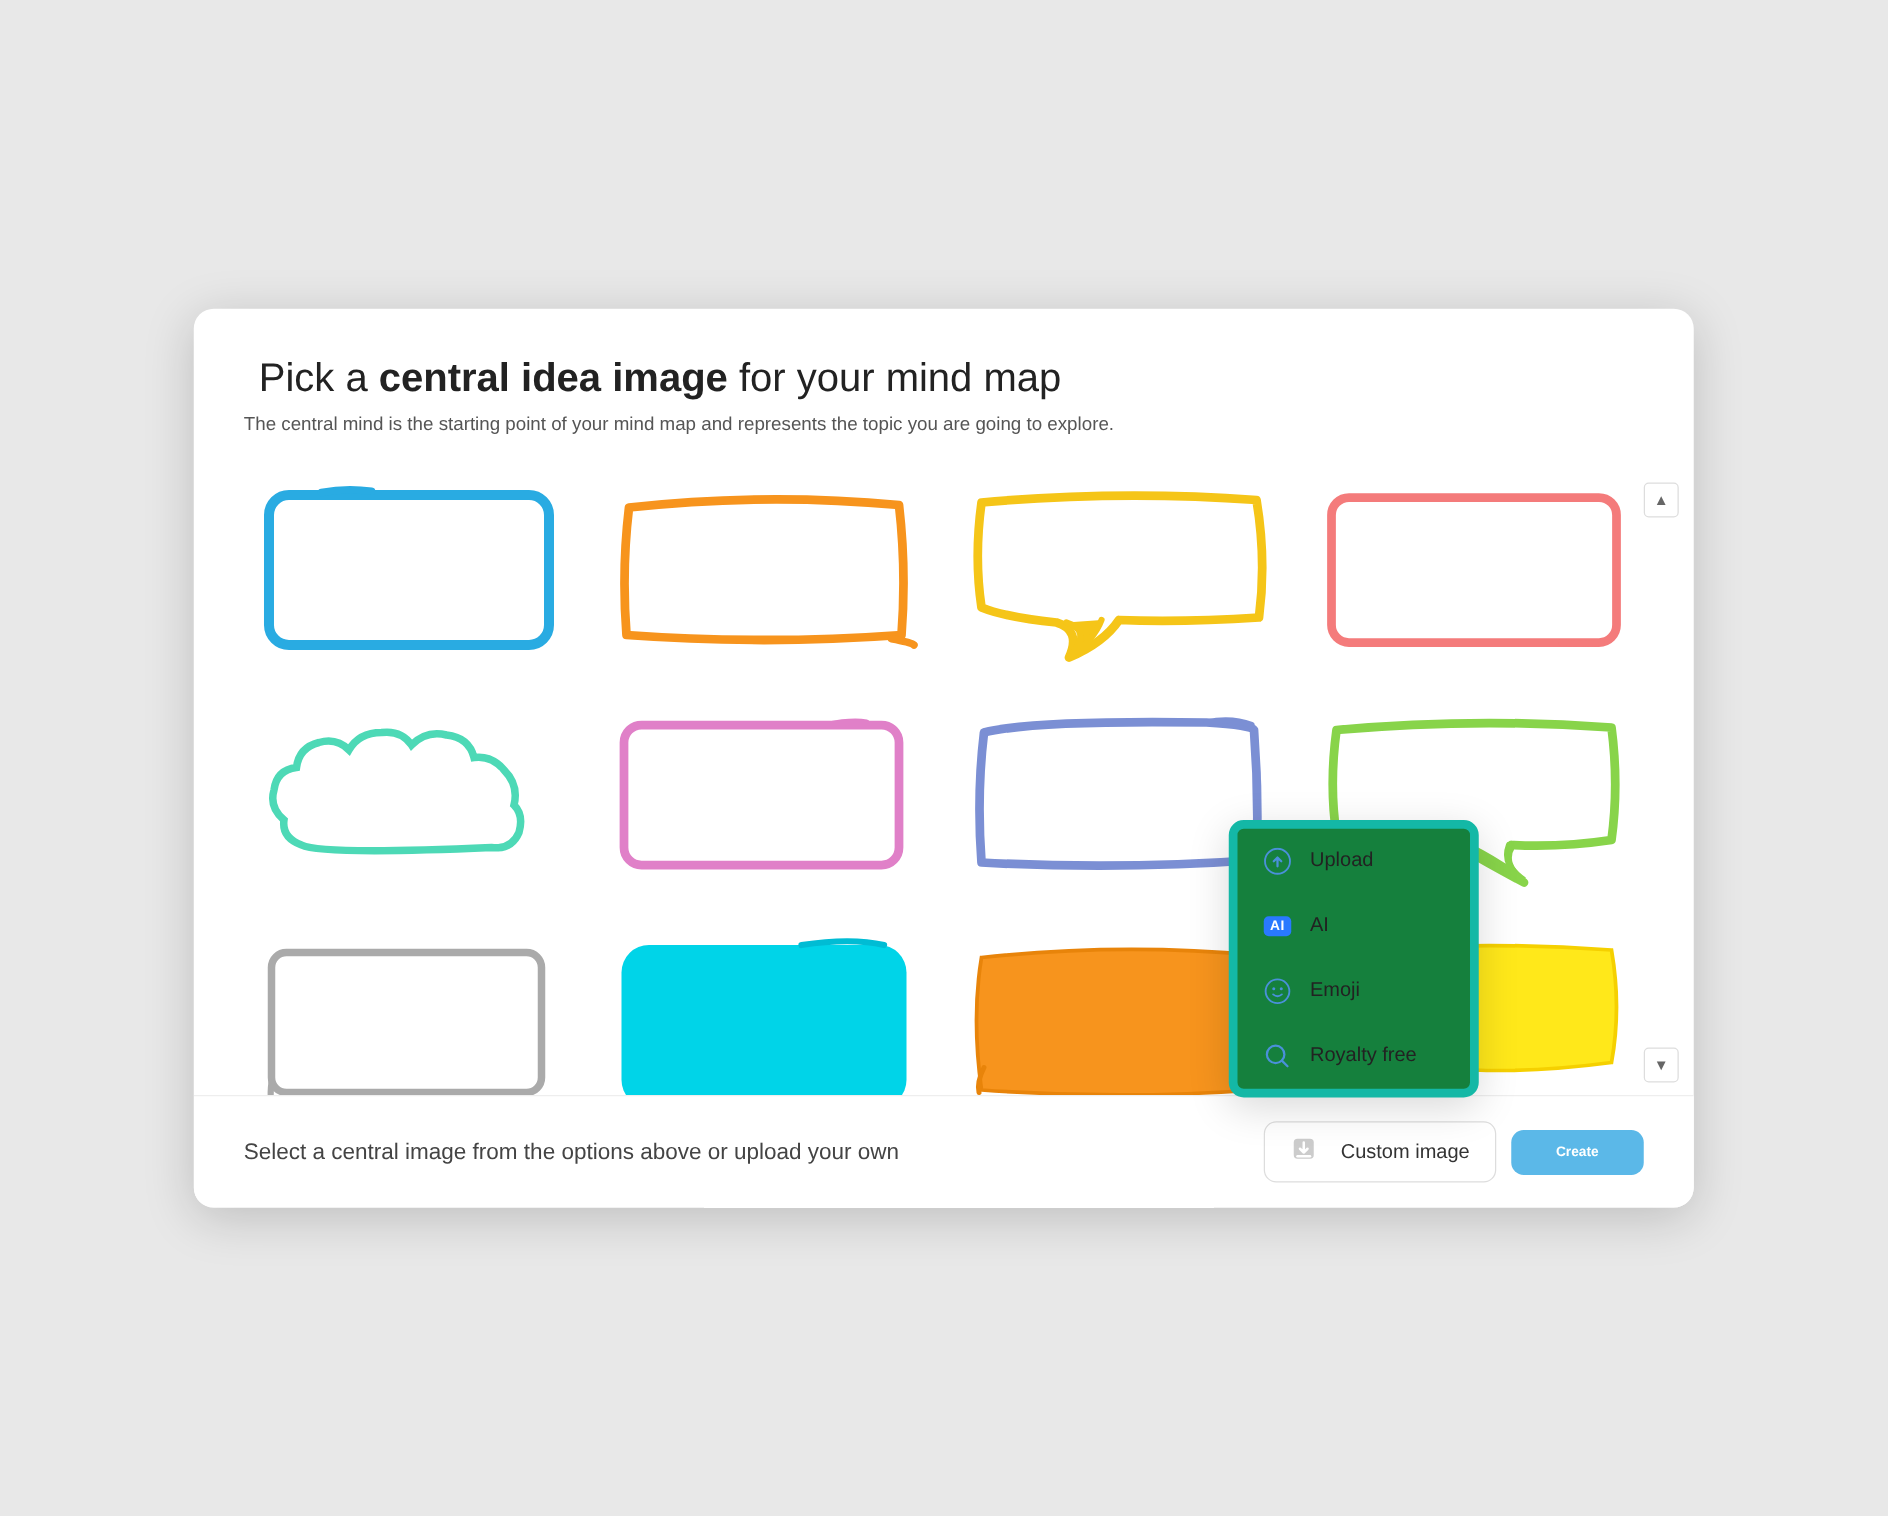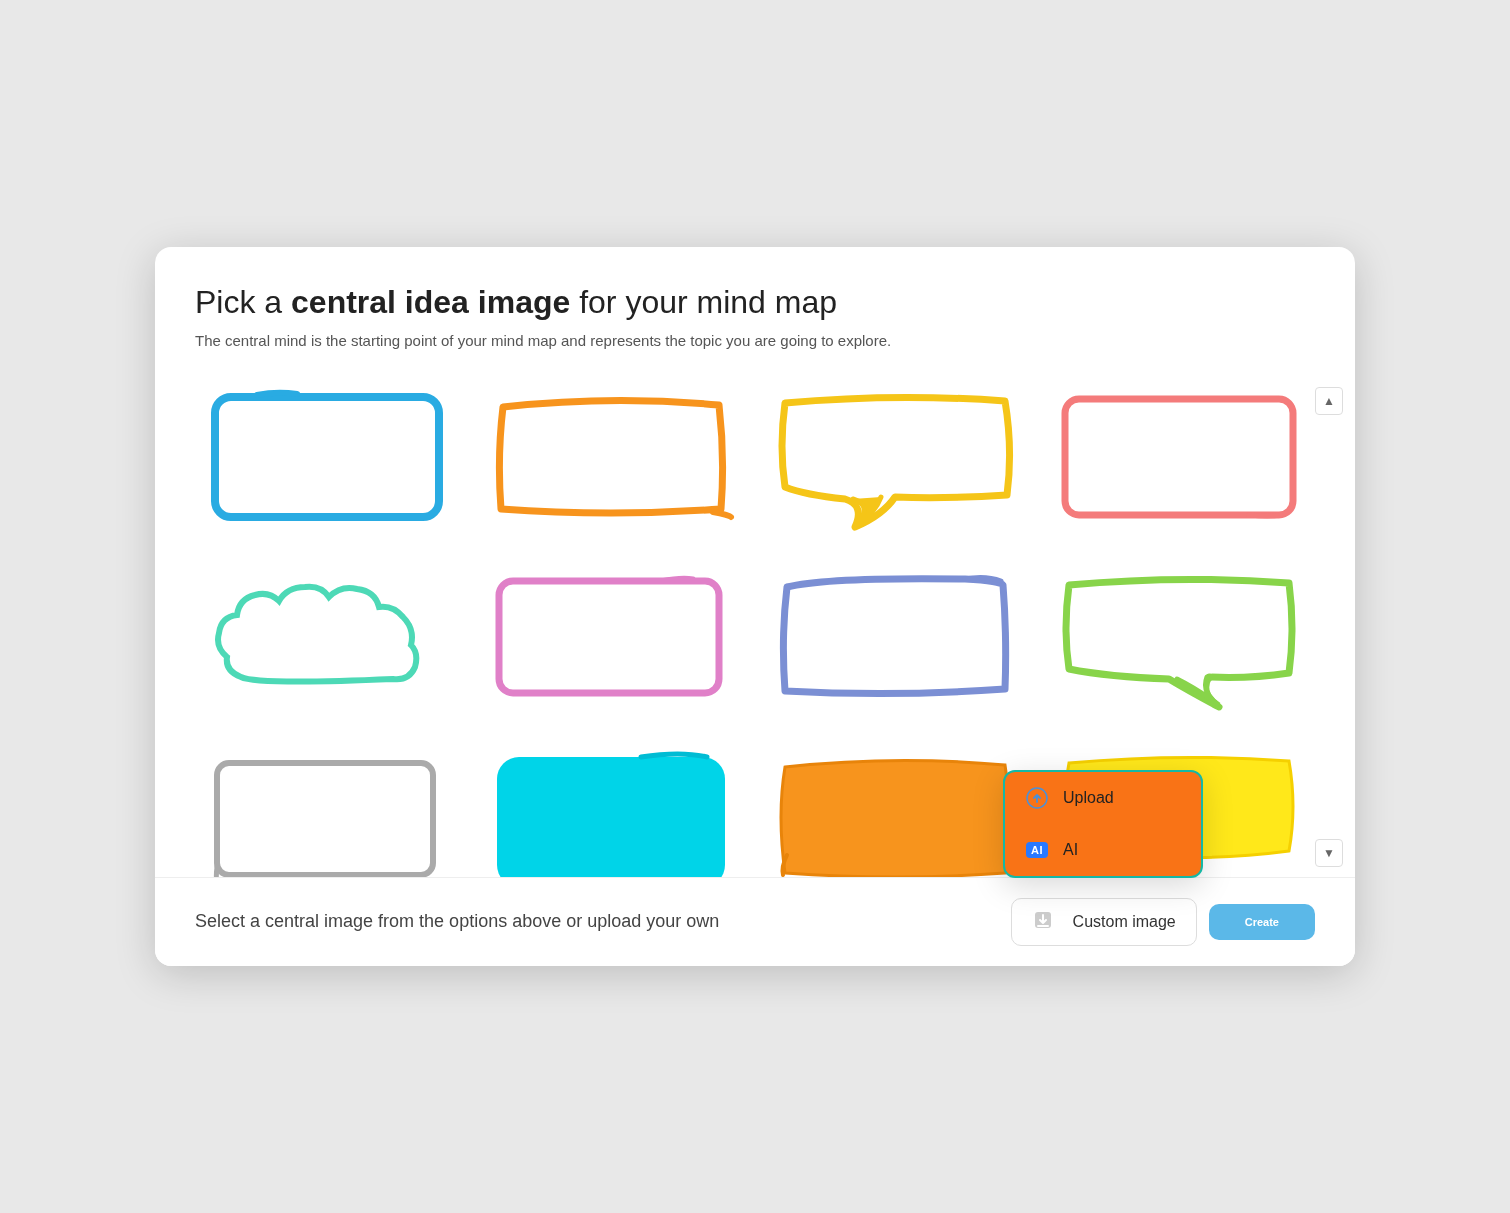--- a/index.html
+++ b/index.html
@@ -33,20 +33,21 @@
 
     .title-row {
       margin-bottom: 10px;
     }
 
     .title-row h1 {
       font-size: 32px;
       font-weight: 400;
       color: #222;
       line-height: 1.2;
+      margin-left: 12px;
     }
 
     .title-row h1 strong {
       font-weight: 700;
     }
 
     .subtitle {
       font-size: 15px;
       color: #555;
       margin-bottom: 28px;
@@ -151,28 +152,28 @@
       border-radius: 10px;
       padding: 12px 36px;
       font-size: 11px;
       font-weight: 600;
       cursor: pointer;
     }
 
     .dropdown-menu {
       position: absolute;
       bottom: 68px;
-      right: 112px;
-      background: #f97316;
+      right: 132px;
+      background: #15803d;
       border-radius: 12px;
       box-shadow: 0 8px 32px rgba(0,0,0,0.15);
       min-width: 200px;
       z-index: 100;
       overflow: hidden;
-      border: 2px solid #14b8a6;
+      border: 7px solid #14b8a6;
     }
 
     .dropdown-item {
       display: flex;
       align-items: center;
       gap: 14px;
       padding: 14px 20px;
       font-size: 16px;
       color: #222;
       cursor: pointer;
@@ -318,20 +319,40 @@
               <path d="M11 15V8M11 8L8 11M11 8L14 11" stroke="#4A90D9" stroke-width="1.8" stroke-linecap="round" stroke-linejoin="round"></path>
             </svg>
           </span>
           <span>Upload</span>
         </div>
         <div class="dropdown-item">
           <span class="dropdown-icon">
             <span class="ai-badge">AI</span>
           </span>
           <span>AI</span>
+        </div>
+        <div class="dropdown-item">
+          <span class="dropdown-icon">
+            <svg width="22" height="22" viewBox="0 0 22 22" fill="none" xmlns="http://www.w3.org/2000/svg">
+              <circle cx="11" cy="11" r="9.5" stroke="#4A90D9" stroke-width="1.5" fill="none"></circle>
+              <circle cx="8" cy="9" r="1.2" fill="#4A90D9"></circle>
+              <circle cx="14" cy="9" r="1.2" fill="#4A90D9"></circle>
+              <path d="M7.5 13.5 Q11 16.5 14.5 13.5" stroke="#4A90D9" stroke-width="1.5" fill="none" stroke-linecap="round"></path>
+            </svg>
+          </span>
+          <span>Emoji</span>
+        </div>
+        <div class="dropdown-item">
+          <span class="dropdown-icon">
+            <svg width="22" height="22" viewBox="0 0 22 22" fill="none" xmlns="http://www.w3.org/2000/svg">
+              <circle cx="9.5" cy="9.5" r="7" stroke="#4A90D9" stroke-width="1.8" fill="none"></circle>
+              <path d="M14.5 14.5 L19 19" stroke="#4A90D9" stroke-width="1.8" stroke-linecap="round"></path>
+            </svg>
+          </span>
+          <span>Royalty free</span>
         </div>
       </div>
 
       <button class="custom-image-btn">
         <span>
           <svg width="22" height="22" viewBox="0 0 22 22" fill="none" xmlns="http://www.w3.org/2000/svg">
             <rect x="3" y="3" width="16" height="16" rx="3" fill="#ccc"></rect>
             <path d="M11 6 L11 14 M11 14 L8 11 M11 14 L14 11" stroke="white" stroke-width="2" stroke-linecap="round" stroke-linejoin="round"></path>
             <path d="M6 17 L16 17" stroke="white" stroke-width="2" stroke-linecap="round"></path>
           </svg>

